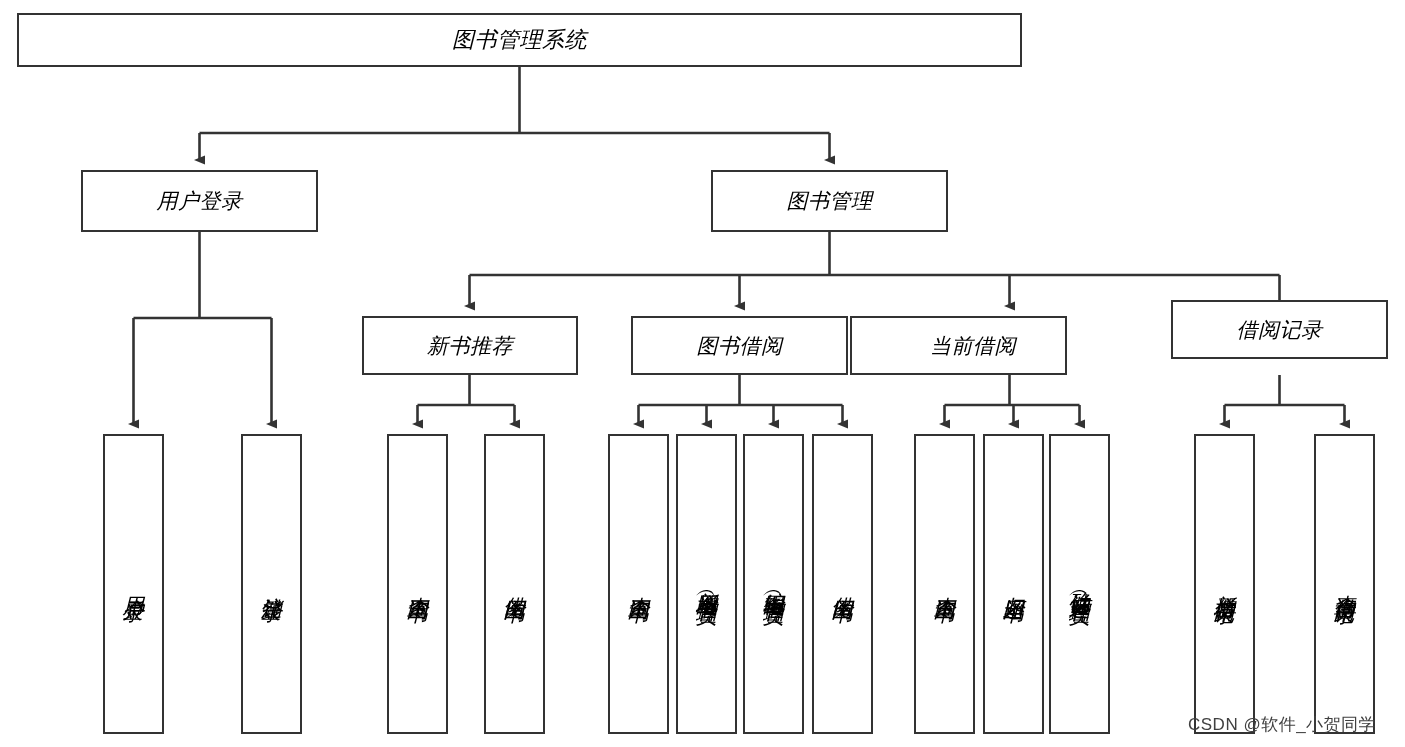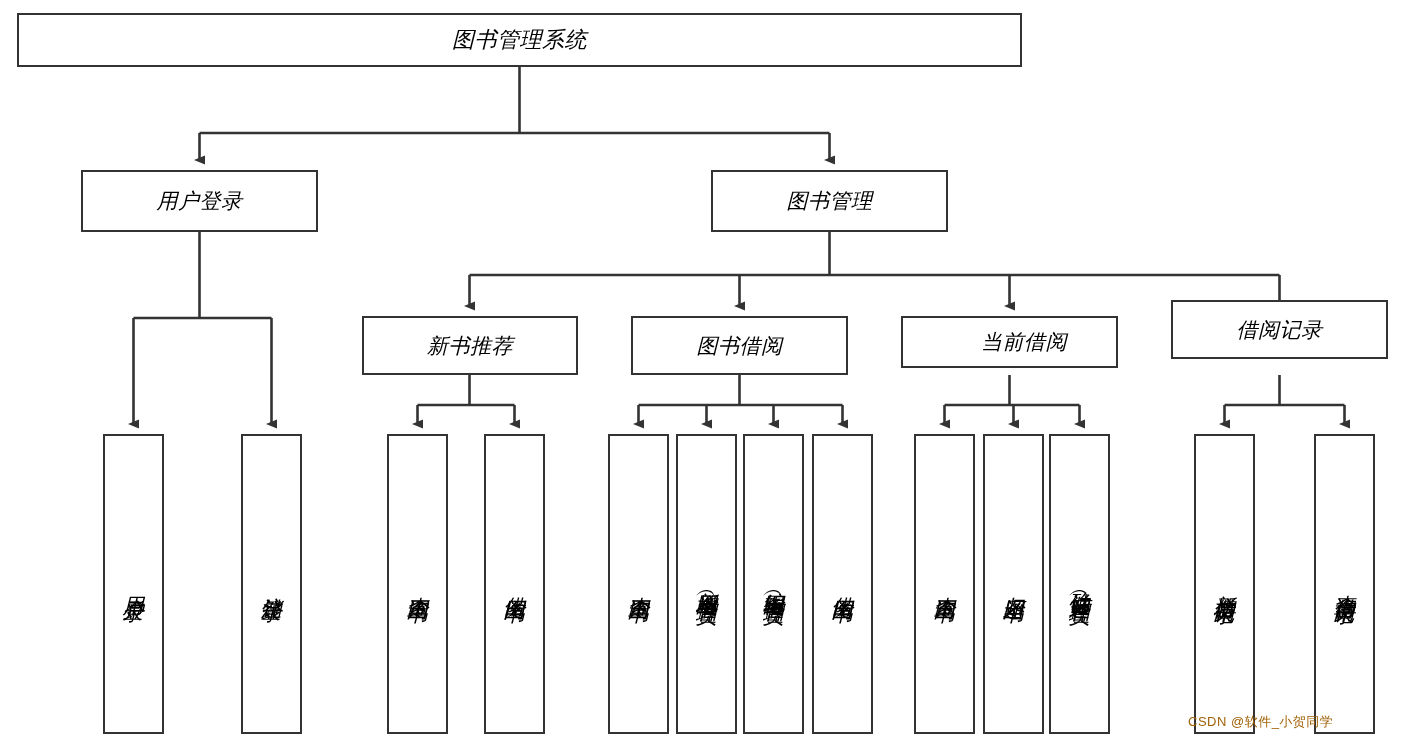--- a/index.html
+++ b/index.html
@@ -52,22 +52,22 @@
     letter-spacing: 2px;
     line-height: 1;
     white-space: nowrap;
     display: block;
   }
   .node.root {
     font-size: 22px;
   }
   .watermark {
     position: absolute;
-    color: #a16207;
-    font-size: 13px;
+    color: #404040;
+    font-size: 17px;
     white-space: nowrap;
     left: 1188px;
     top: 713px;
     letter-spacing: 0.5px;
   }
 </style>
 </head>
 <body>
 
 <div id="diagram-root">
@@ -132,21 +132,21 @@
   <div class="node horiz" style="left:711px; top:170px; width:237px; height:62px;text-align:center;">
     <span>图书管理</span>
   </div>
 
   <div class="node horiz" style="left:362px; top:316px; width:216px; height:59px;">
     <span>新书推荐</span>
   </div>
   <div class="node horiz" style="left:631px; top:316px; width:217px; height:59px;">
     <span>图书借阅</span>
   </div>
-  <div class="node horiz" style="left:901px; top:316px; width:217px; height:52px;padding-left:29px;">
+  <div class="node horiz" style="left:850px; top:316px; width:217px; height:59px;padding-left:29px;">
     <span>当前借阅</span>
   </div>
   <div class="node horiz" style="left:1171px; top:300px; width:217px; height:59px;">
     <span>借阅记录</span>
   </div>
 
   <div class="node vert" style="left:103px; top:434px; width:61px; height:300px;">
     <span class="vtext">用户登录</span>
   </div>
   <div class="node vert" style="left:241px; top:434px; width:61px; height:300px;">

